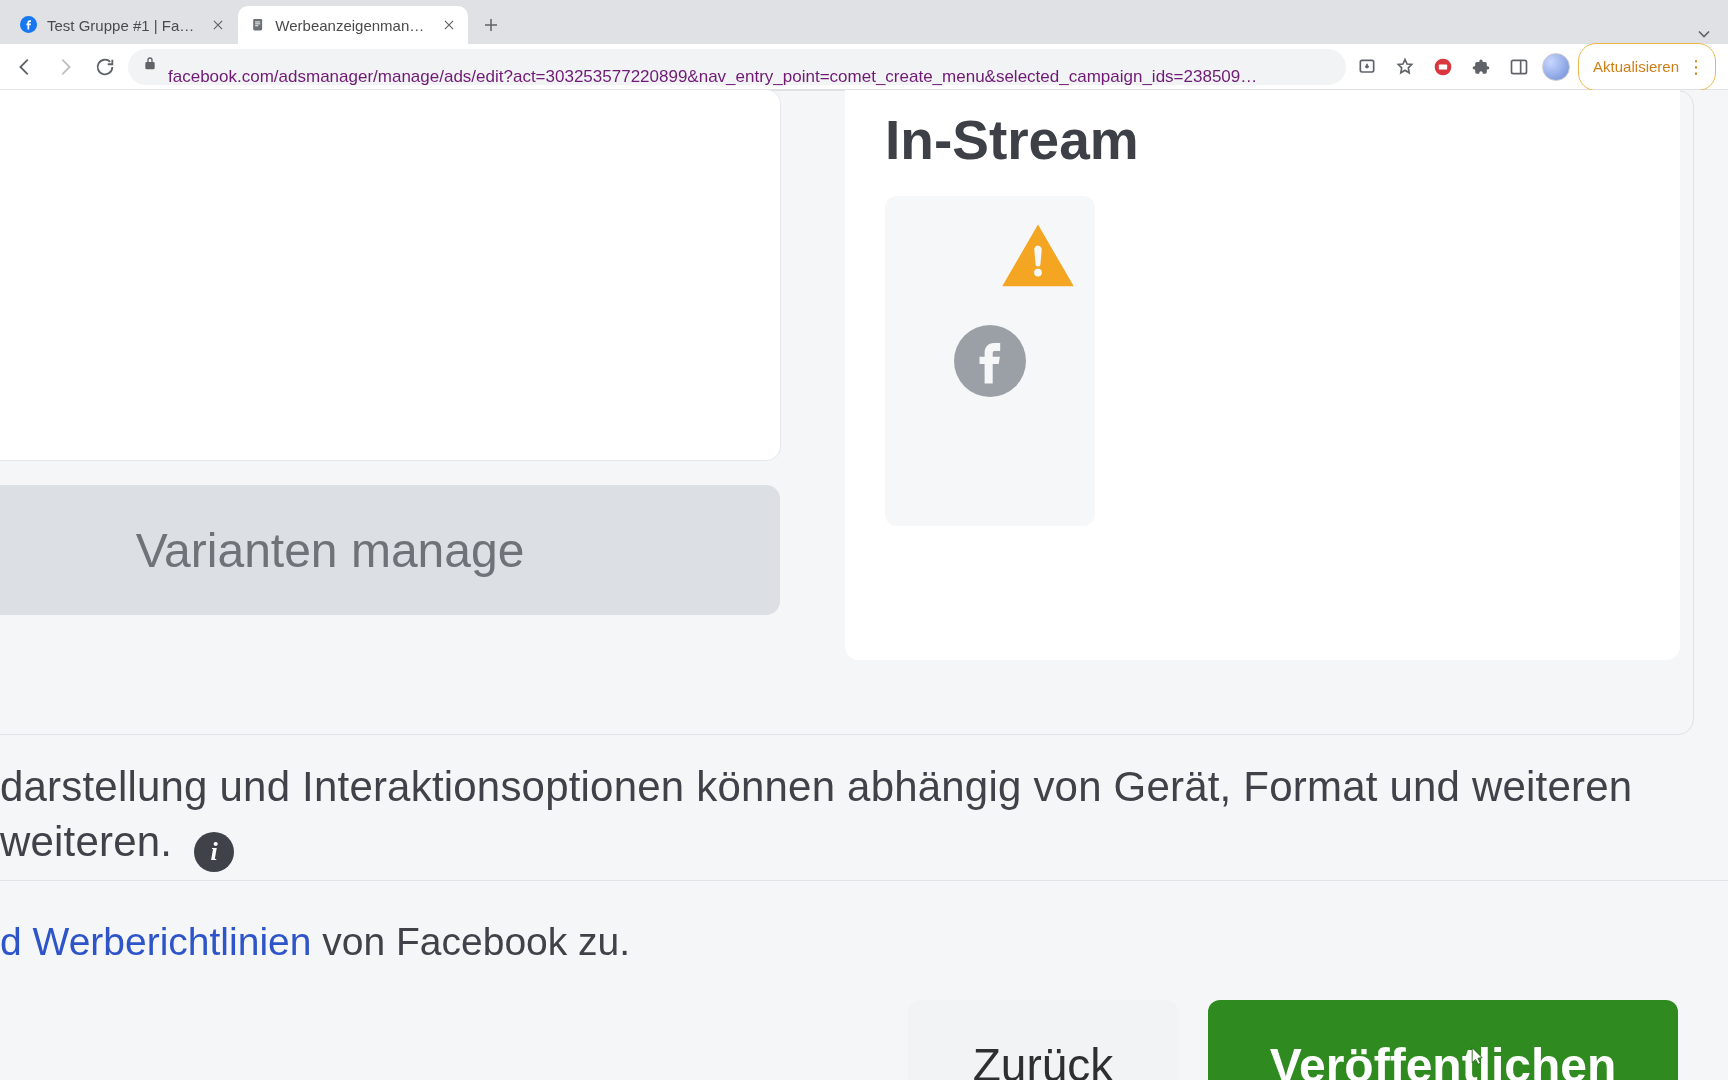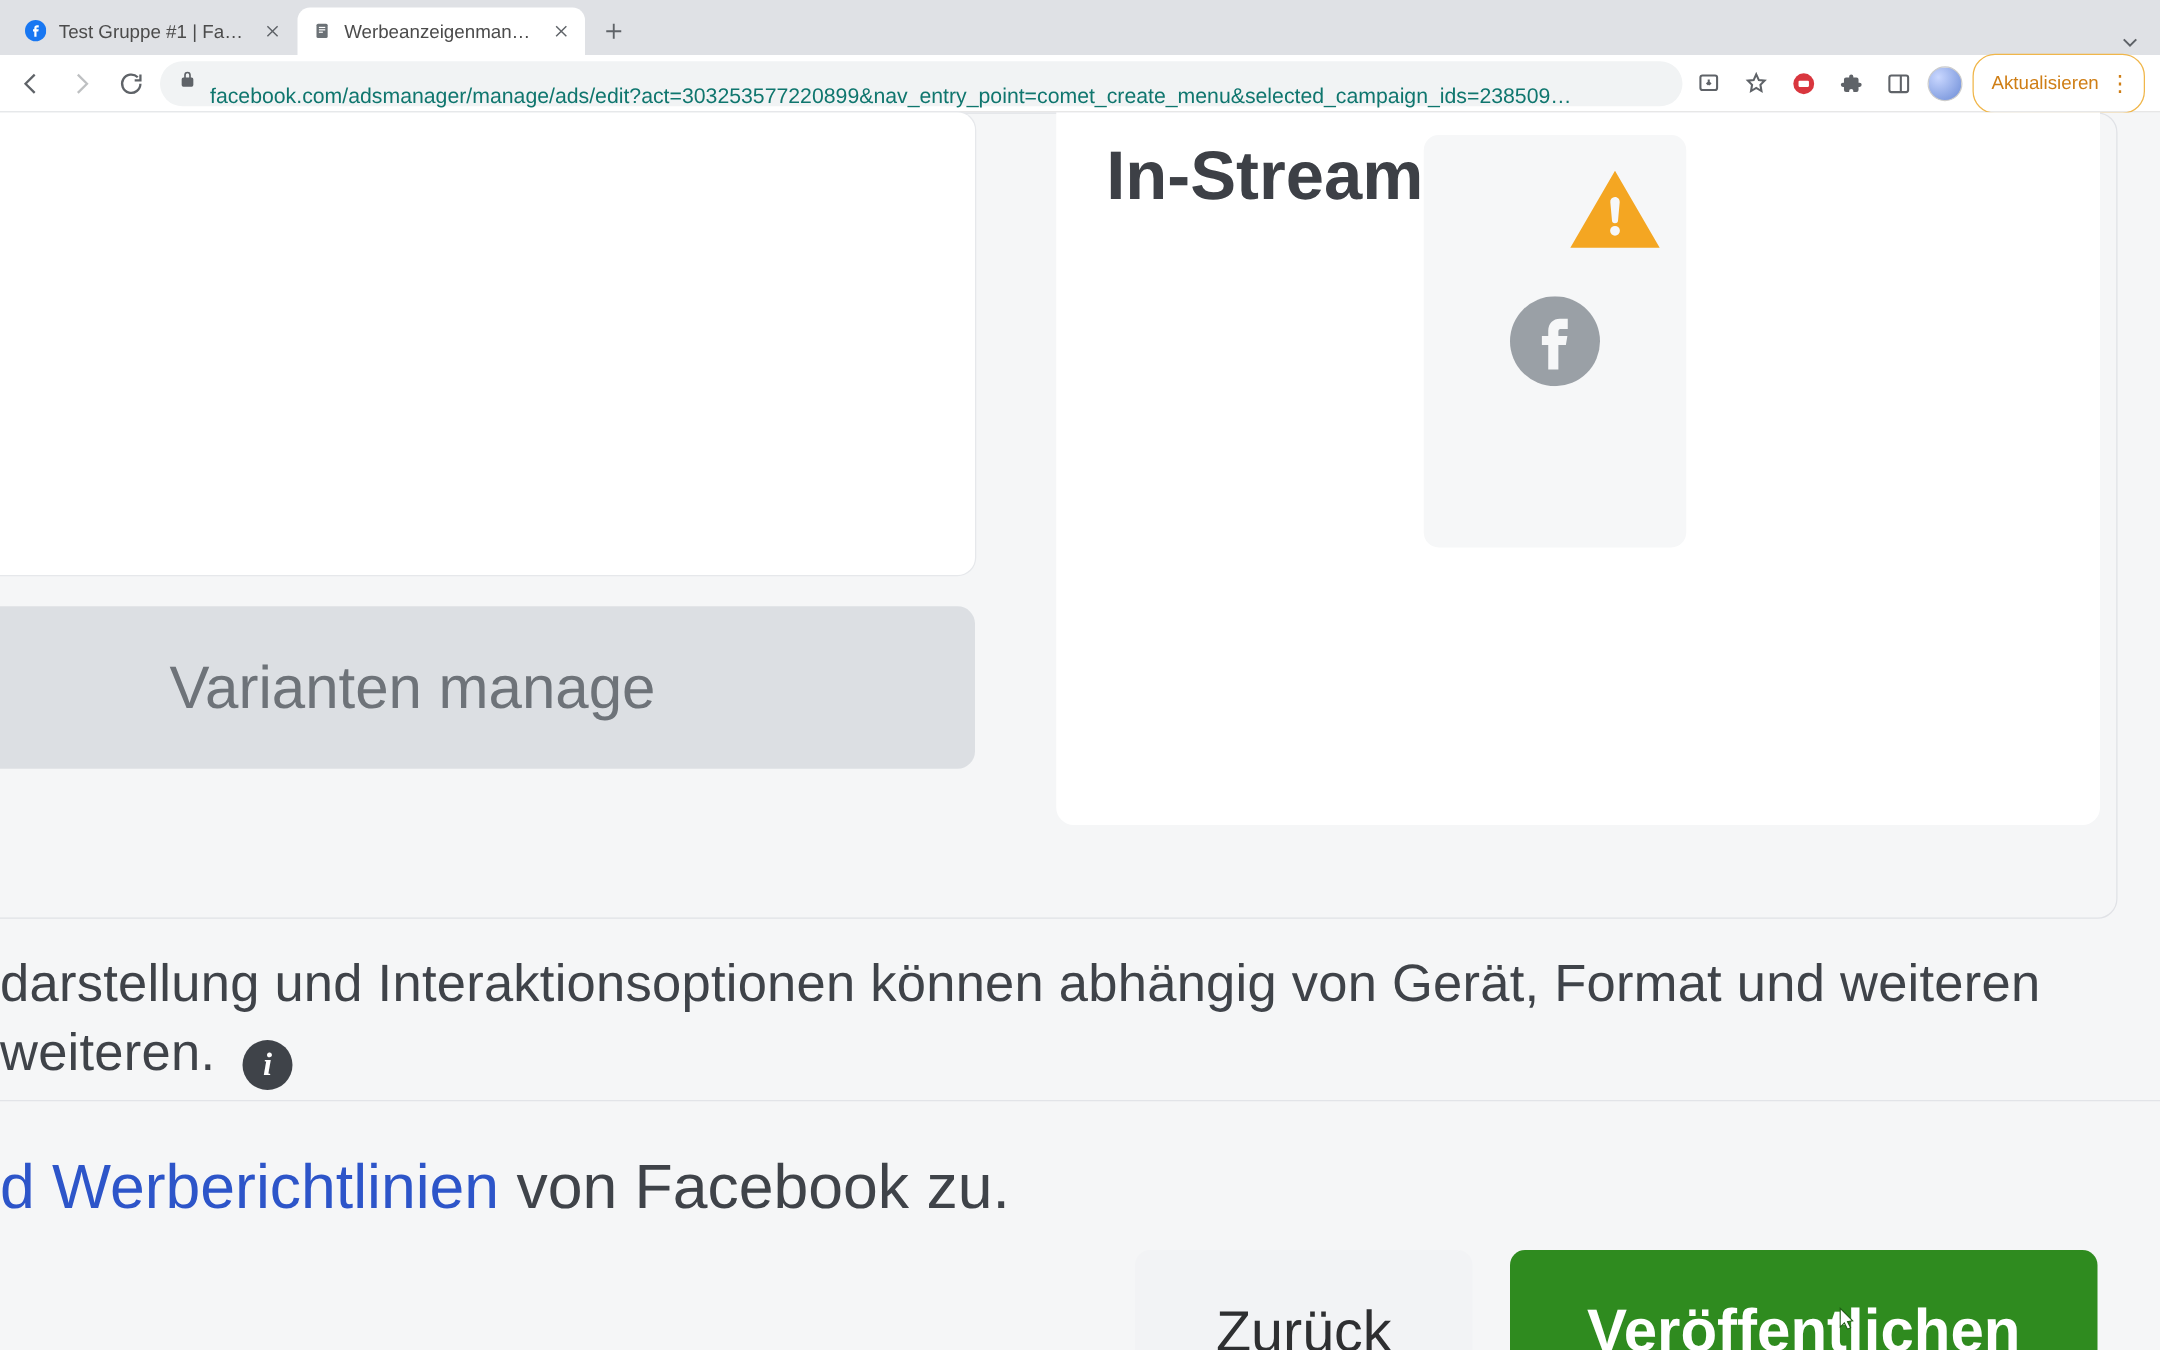--- a/index.html
+++ b/index.html
@@ -85,21 +85,21 @@
     border-radius: 18px;
     display:flex; align-items:center;
     padding: 0 14px;
     gap: 10px;
     color:#202124;
     font-size: 17px;
   }
   .omnibox .lock { color:#5f6368; }
   .omnibox .url {
     flex:1 1 auto; white-space:nowrap; overflow:hidden; text-overflow:ellipsis;
-    color:#0f766e;
+    color:#701a75;
     margin-top:21px;
   }
   .toolbar-right {
     display:flex; align-items:center; gap: 8px; padding-right: 4px;
   }
   .icon-slot {
     width: 30px; height: 30px; display:flex; align-items:center; justify-content:center;
     color:#5f6368;
   }
   .avatar {
@@ -155,21 +155,21 @@
 
   
   .card-right {
     position: absolute;
     left: 845px;
     top: 0;
     width: 835px;
     height: 570px;
     background: #ffffff;
     border-radius: 0 0 14px 14px;
-    display:flex; flex-direction:row;
+    display:flex; flex-direction:column;
     padding: 18px 40px 40px 40px;
   }
   .instream-title {
     font-size: 55px;
     font-weight: 800;
     color:#3d4046;
     margin-bottom: 24px;
   }
   .placement-tile {
     width: 210px;
@@ -232,21 +232,21 @@
     position:absolute;
     left:0; top:790px; width:100%; height:1px;
     background:#e2e4e8;
   }
 
   
   .terms-line {
     position:absolute;
     left: 0;
     top: 830px;
-    font-size: 50px;
+    font-size: 39px;
     color:#3f4349;
   }
   .terms-line .link { color:#2d55c9; }
 
   
   .footer-btns {
     position:absolute;
     right: 50px;
     top: 910px;
     display:flex; gap: 30px;

